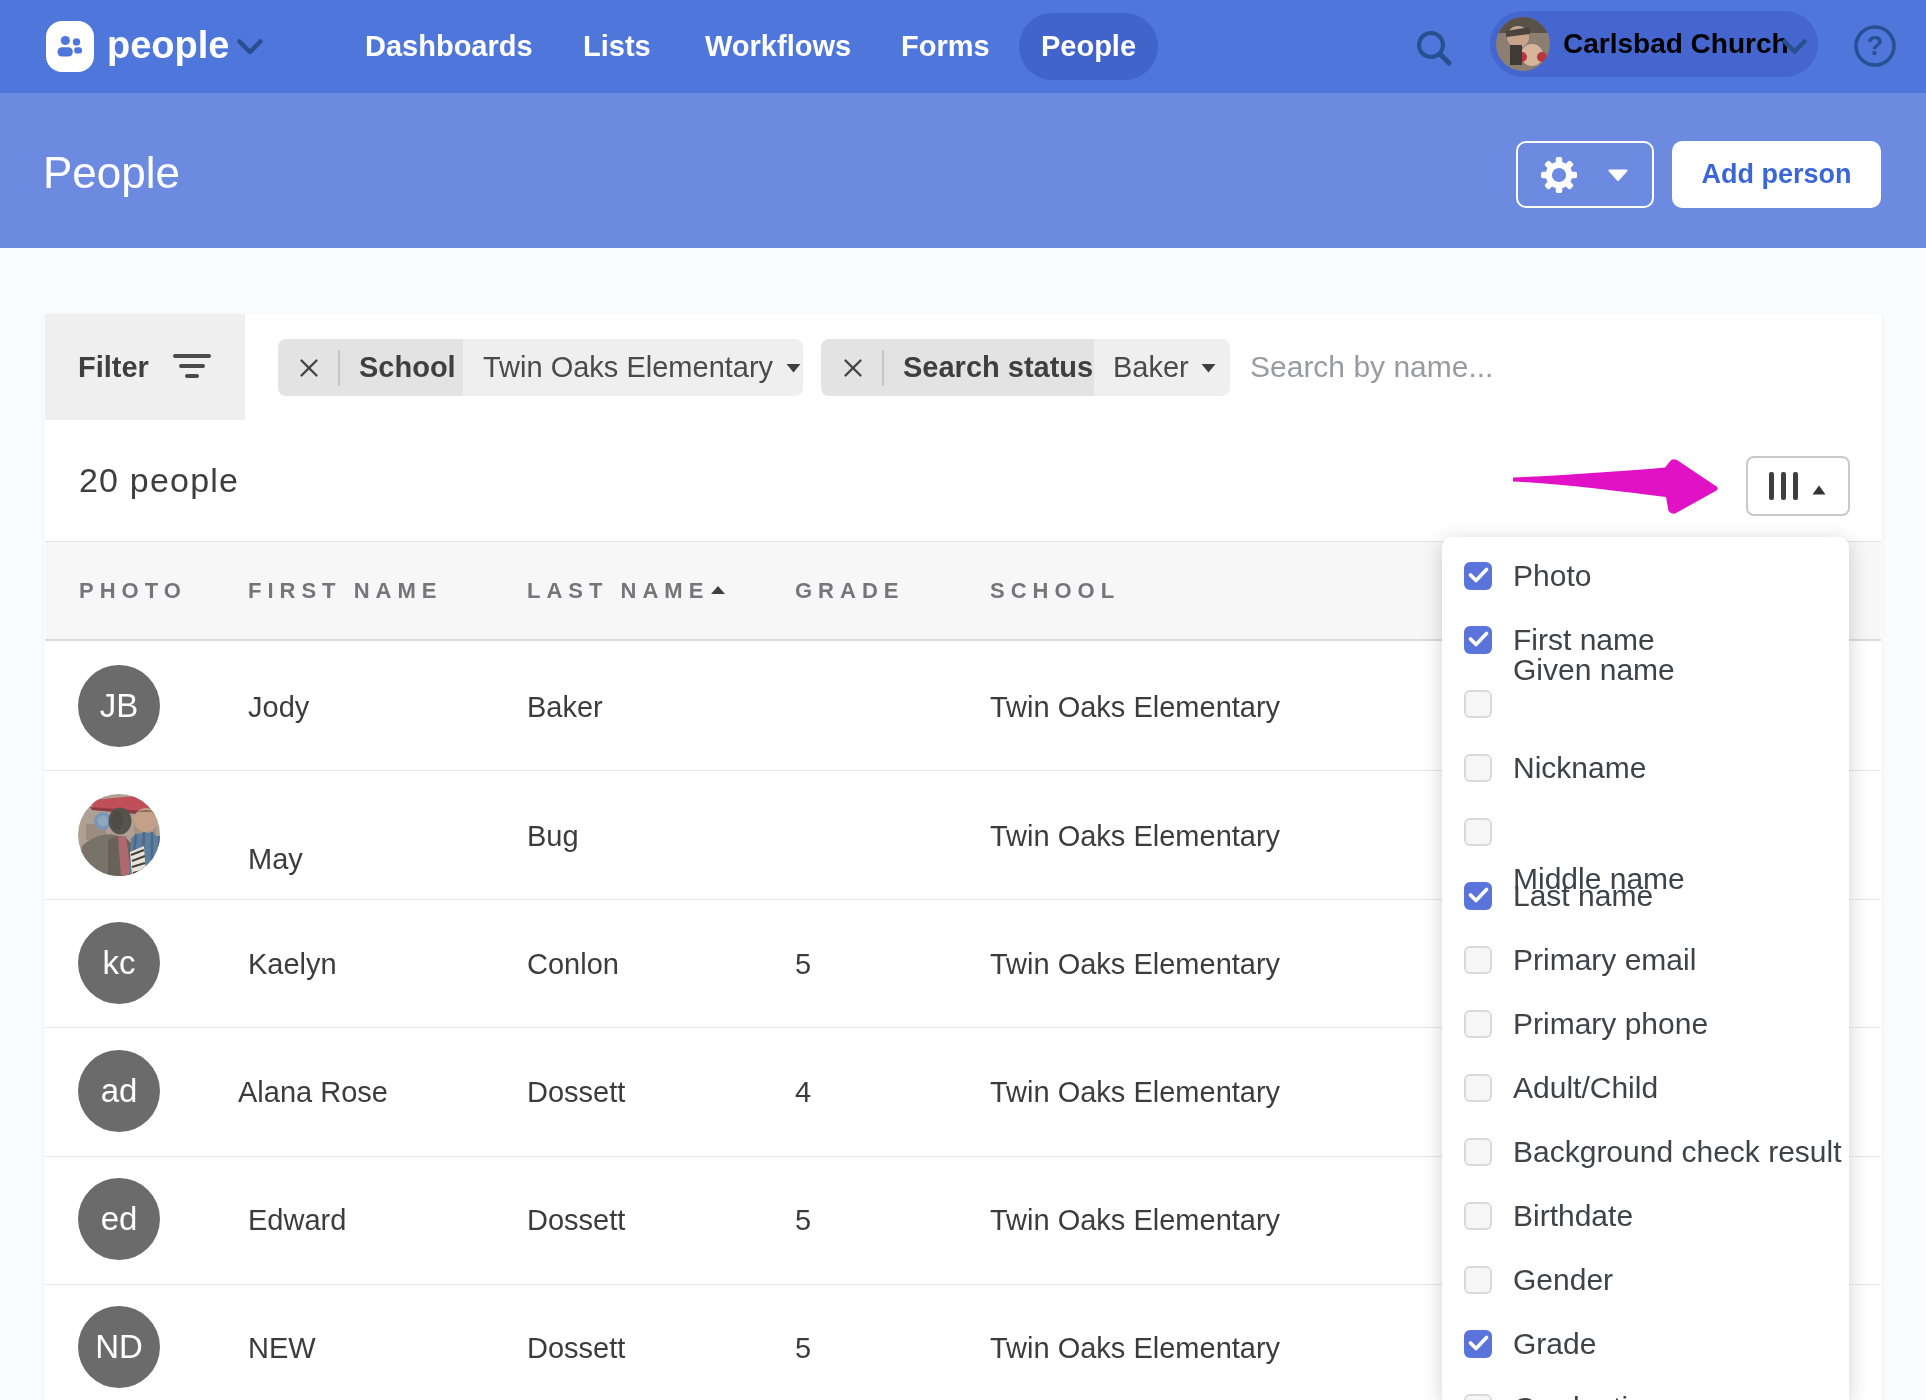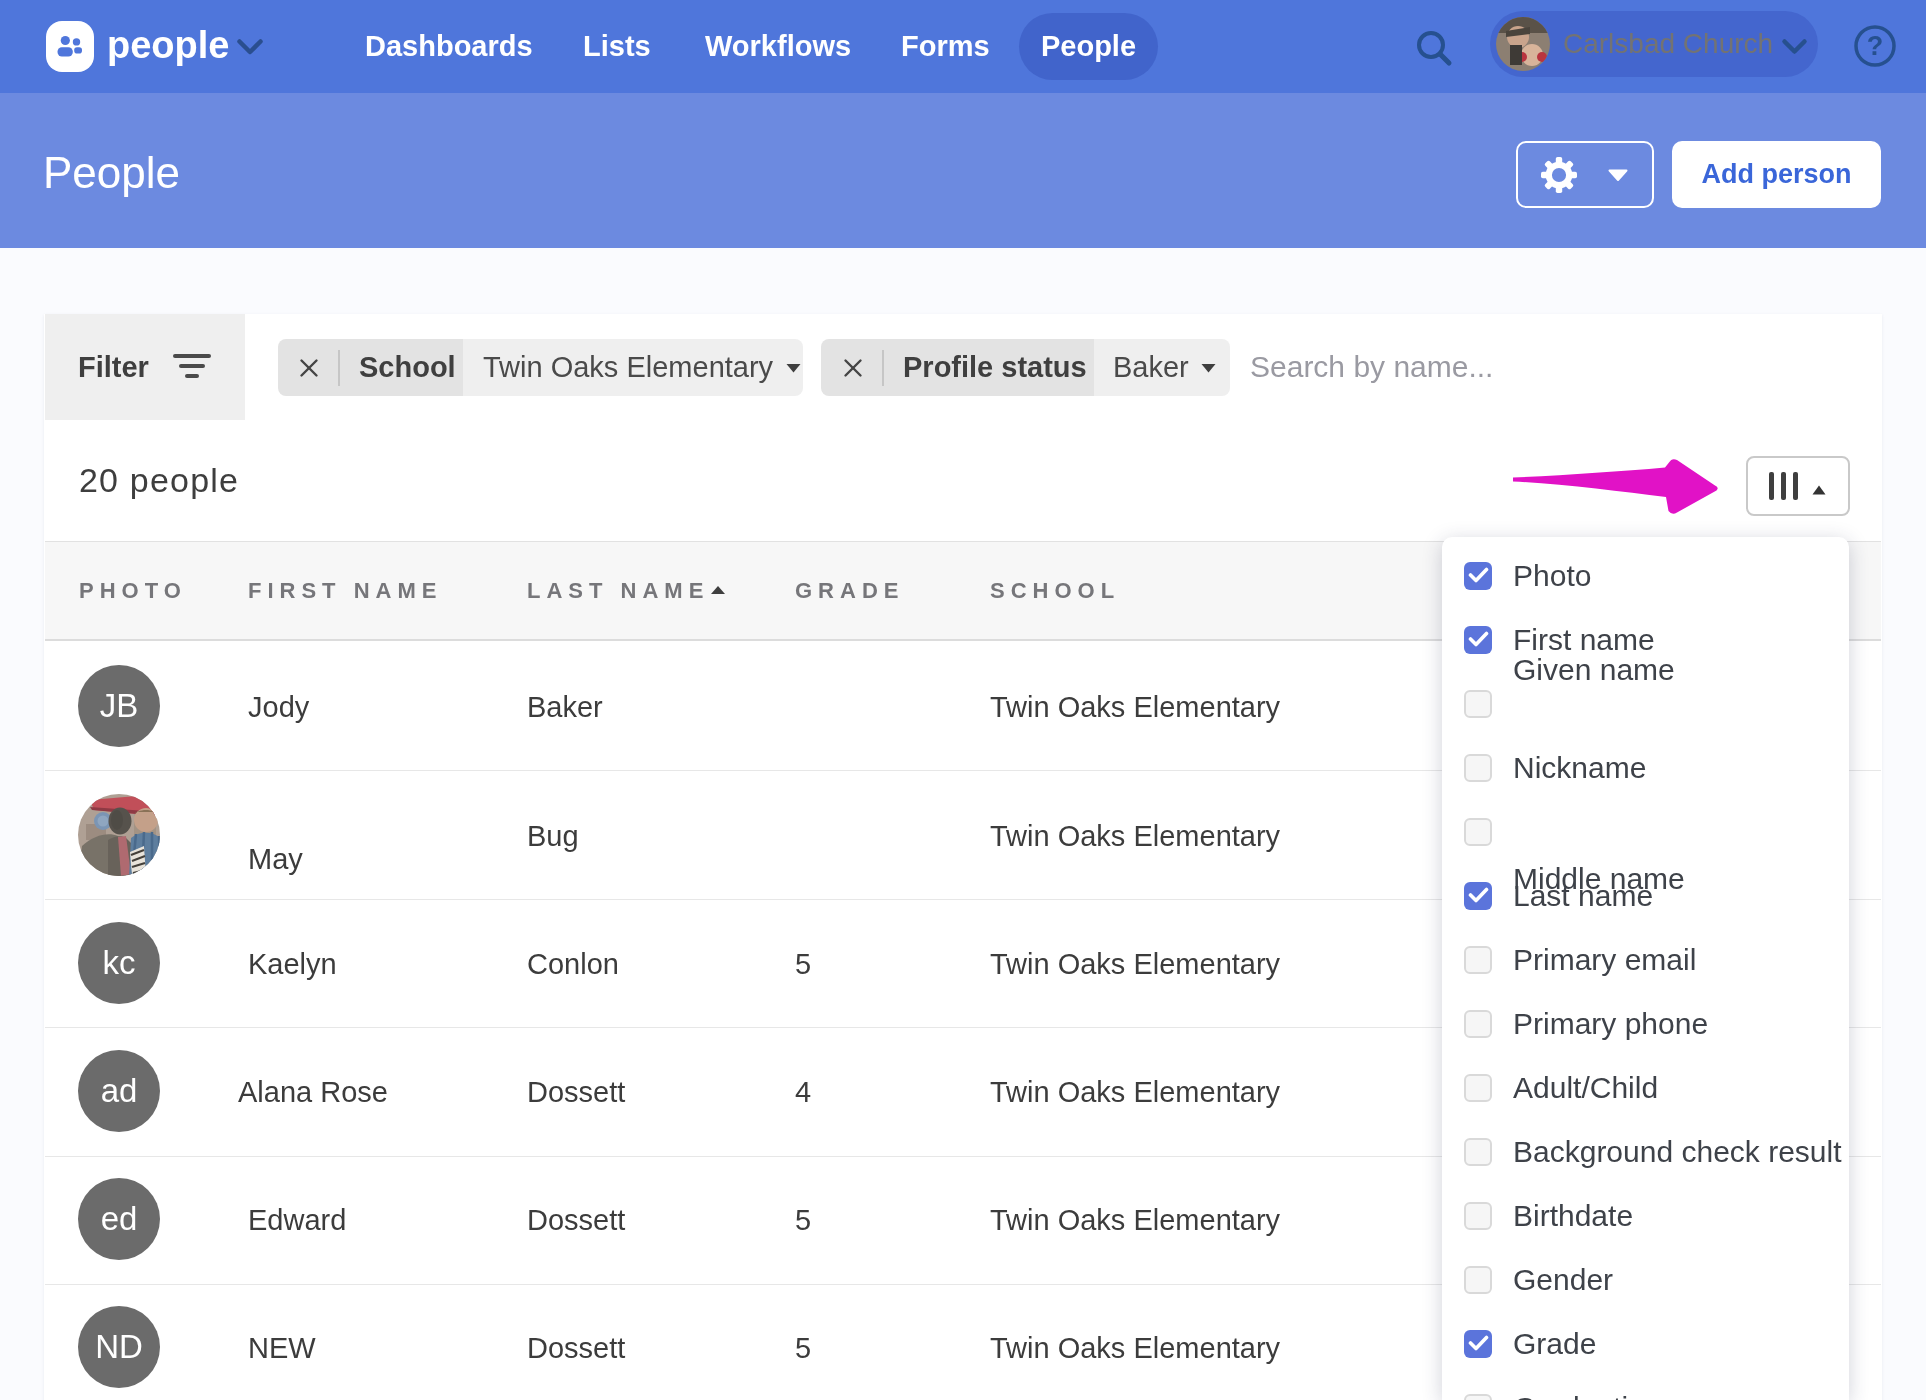--- a/index.html
+++ b/index.html
@@ -8,21 +8,21 @@
   .abs { position:absolute; }
 
   
   #nav { left:0; top:0; width:1926px; height:93px; background:#4F76DB; }
   #logoBox { left:46px; top:21px; width:48px; height:51px; background:#fff; border-radius:16px; }
   #logoTxt { left:107px; top:0; height:93px; line-height:91px; color:#fff; font-size:38px; font-weight:bold; letter-spacing:0px; }
   .navlink { top:0; height:72px; line-height:93px; color:#fff; font-size:29px; font-weight:bold; }
   #pplPill { left:1019px; top:13px; width:139px; height:67px; border-radius:34px; background:#4164CB; }
   #pplPill span { display:block; text-align:center; line-height:67px; color:#fff; font-size:29px; font-weight:bold; }
   #acctPill { left:1490px; top:11px; width:328px; height:66px; border-radius:33px; background:#4466CE; }
-  #acctName { left:1563px; top:11px; height:77px; line-height:66px; color:#737373; font-size:28px; font-weight:400;}
+  #acctName { left:1563px; top:11px; height:77px; line-height:66px; color:#000000; font-size:28px; font-weight:700;}
 
   
   #subhead { left:0; top:93px; width:1926px; height:155px; background:#6C8AE0; }
   #title { left:43px; top:148px; font-size:44px; color:#fff; font-weight:400; }
   #gearBtn { left:1516px; top:141px; width:138px; height:67px; border:2px solid #fff; border-radius:10px; }
   #addBtn { left:1672px; top:141px; width:209px; height:67px; background:#fff; border-radius:10px; text-align:center; line-height:67px; color:#3A66D9; font-size:27px; font-weight:bold; }
 
   
   #card { left:44px; top:314px; width:1838px; height:1090px; background:#fff; box-shadow:0 1px 3px rgba(30,40,90,0.08); }
 
@@ -163,21 +163,21 @@
 
 <div class="abs chip" style="left:821px;">
   <div class="chipL" style="width:273px;">
     <svg style="margin-left:22px;" width="20" height="20" viewBox="0 0 20 20">
         <g stroke="#454545" stroke-width="2.4" stroke-linecap="round">
           <line x1="2.5" y1="2.5" x2="17.5" y2="17.5"></line>
           <line x1="17.5" y1="2.5" x2="2.5" y2="17.5"></line>
         </g>
       </svg>
     <div class="chipSep" style="margin-left:19px;"></div>
-    <div class="chipLbl" style="margin-left:19px;">Profile status</div>
+    <div class="chipLbl" style="margin-left:19px;">Search status</div>
   </div>
   <div class="chipR" style="width:136px;">
     <div class="chipVal" style="margin-left:19px;">Baker</div>
     <svg style="margin-left:11px;" width="17" height="12" viewBox="0 0 17 12">
         <path d="M1.5 2 L15.5 2 L8.5 10.5 Z" fill="#3F3F3F"></path>
       </svg>
   </div>
 </div>
 
 <div class="abs" id="searchPh">Search by name...</div>

